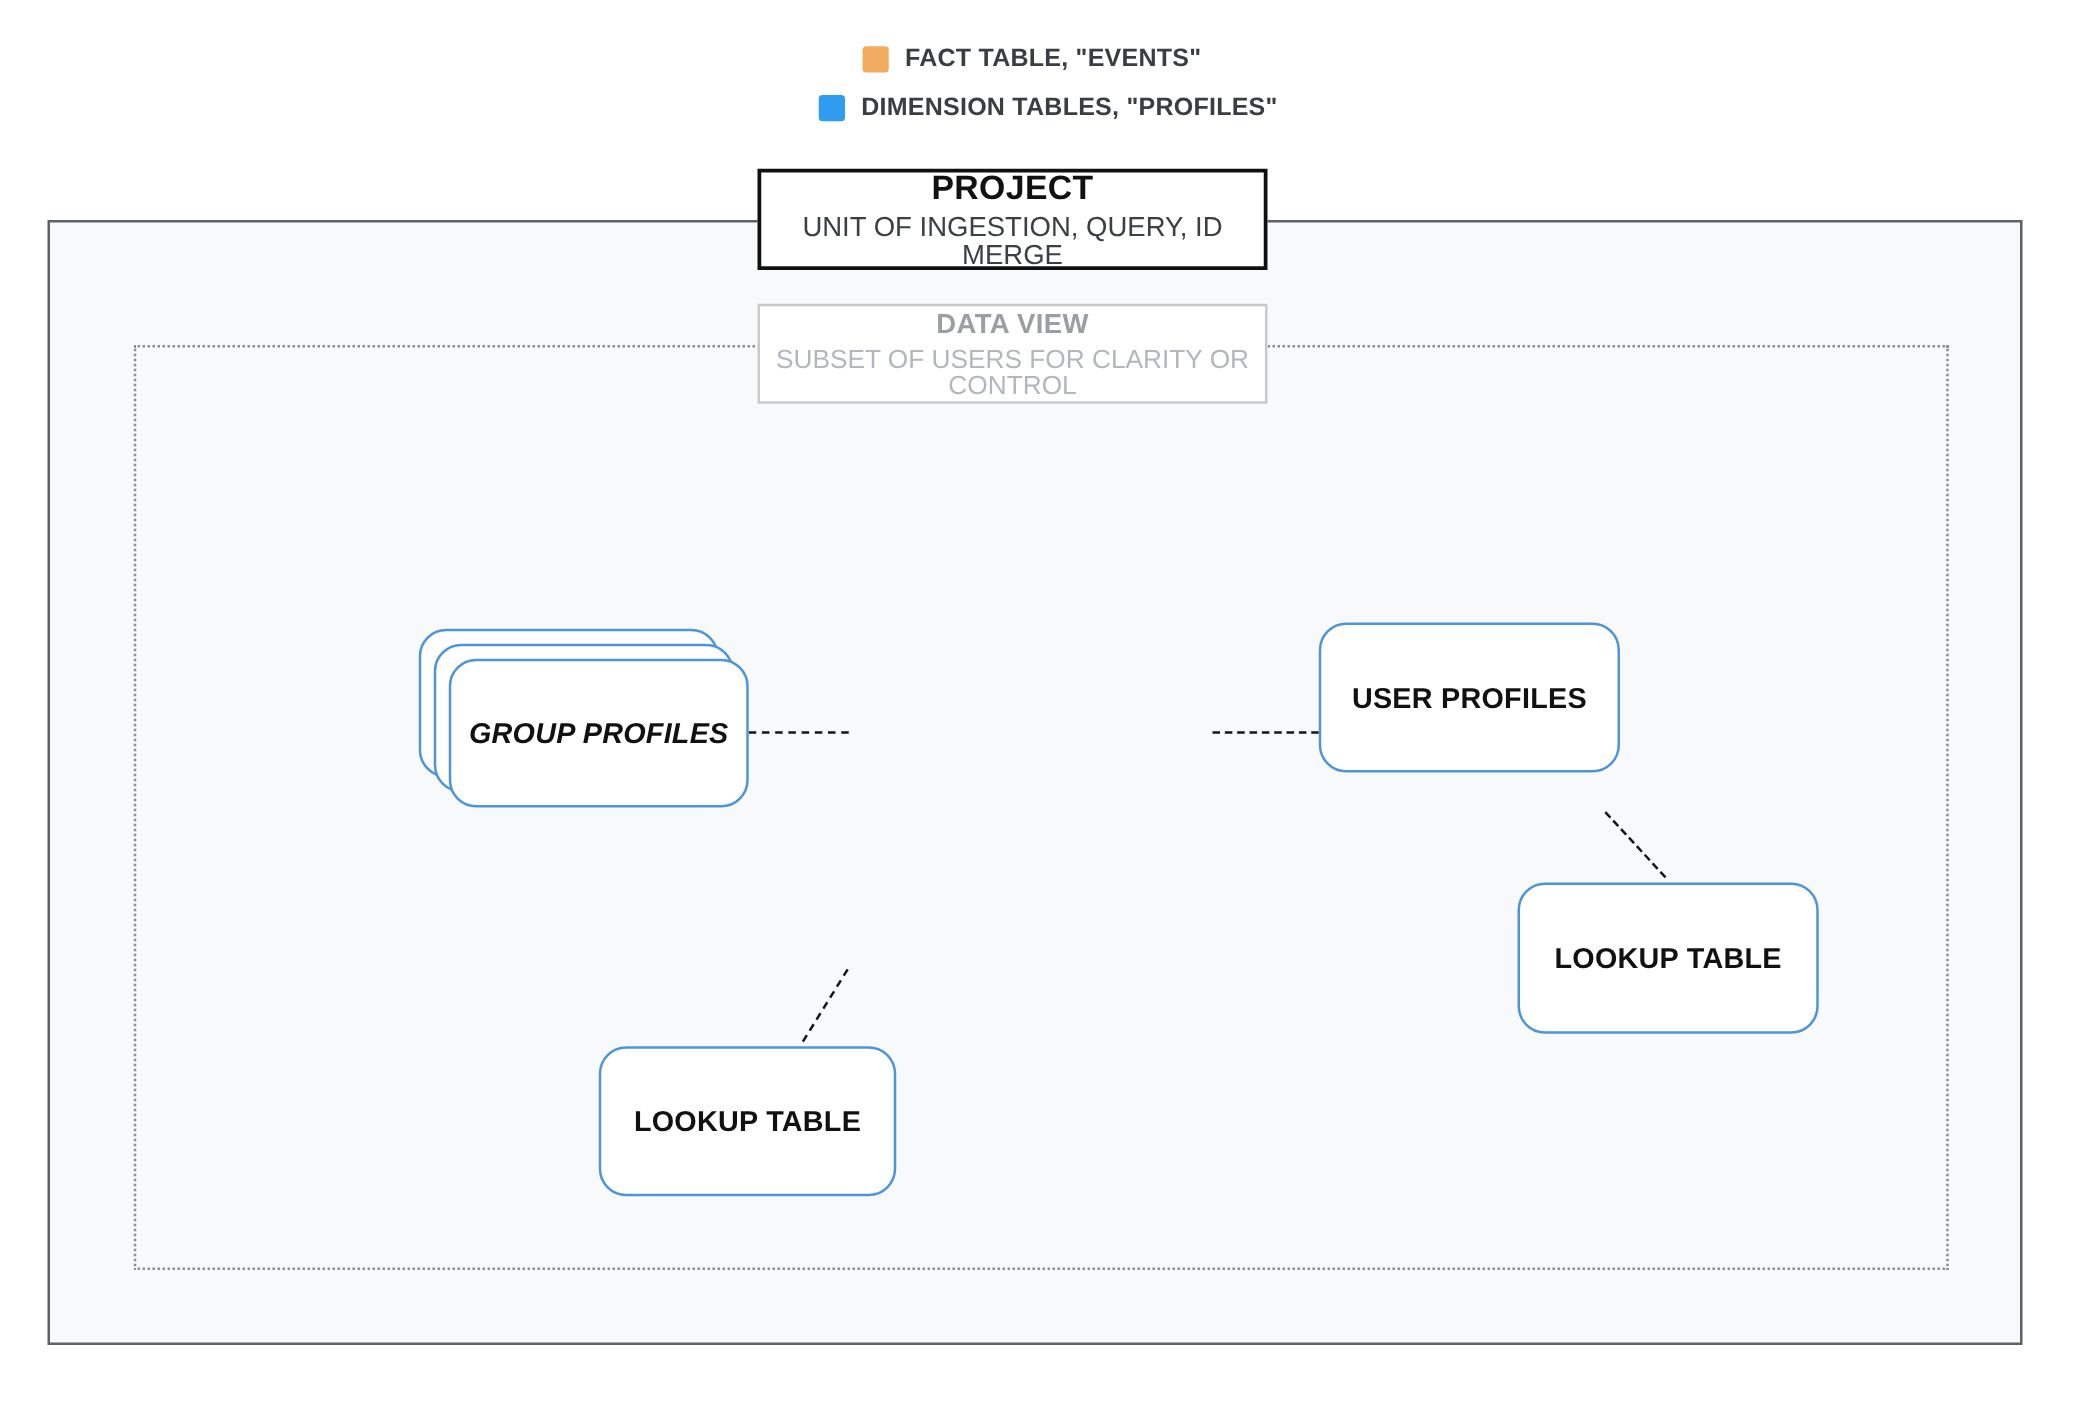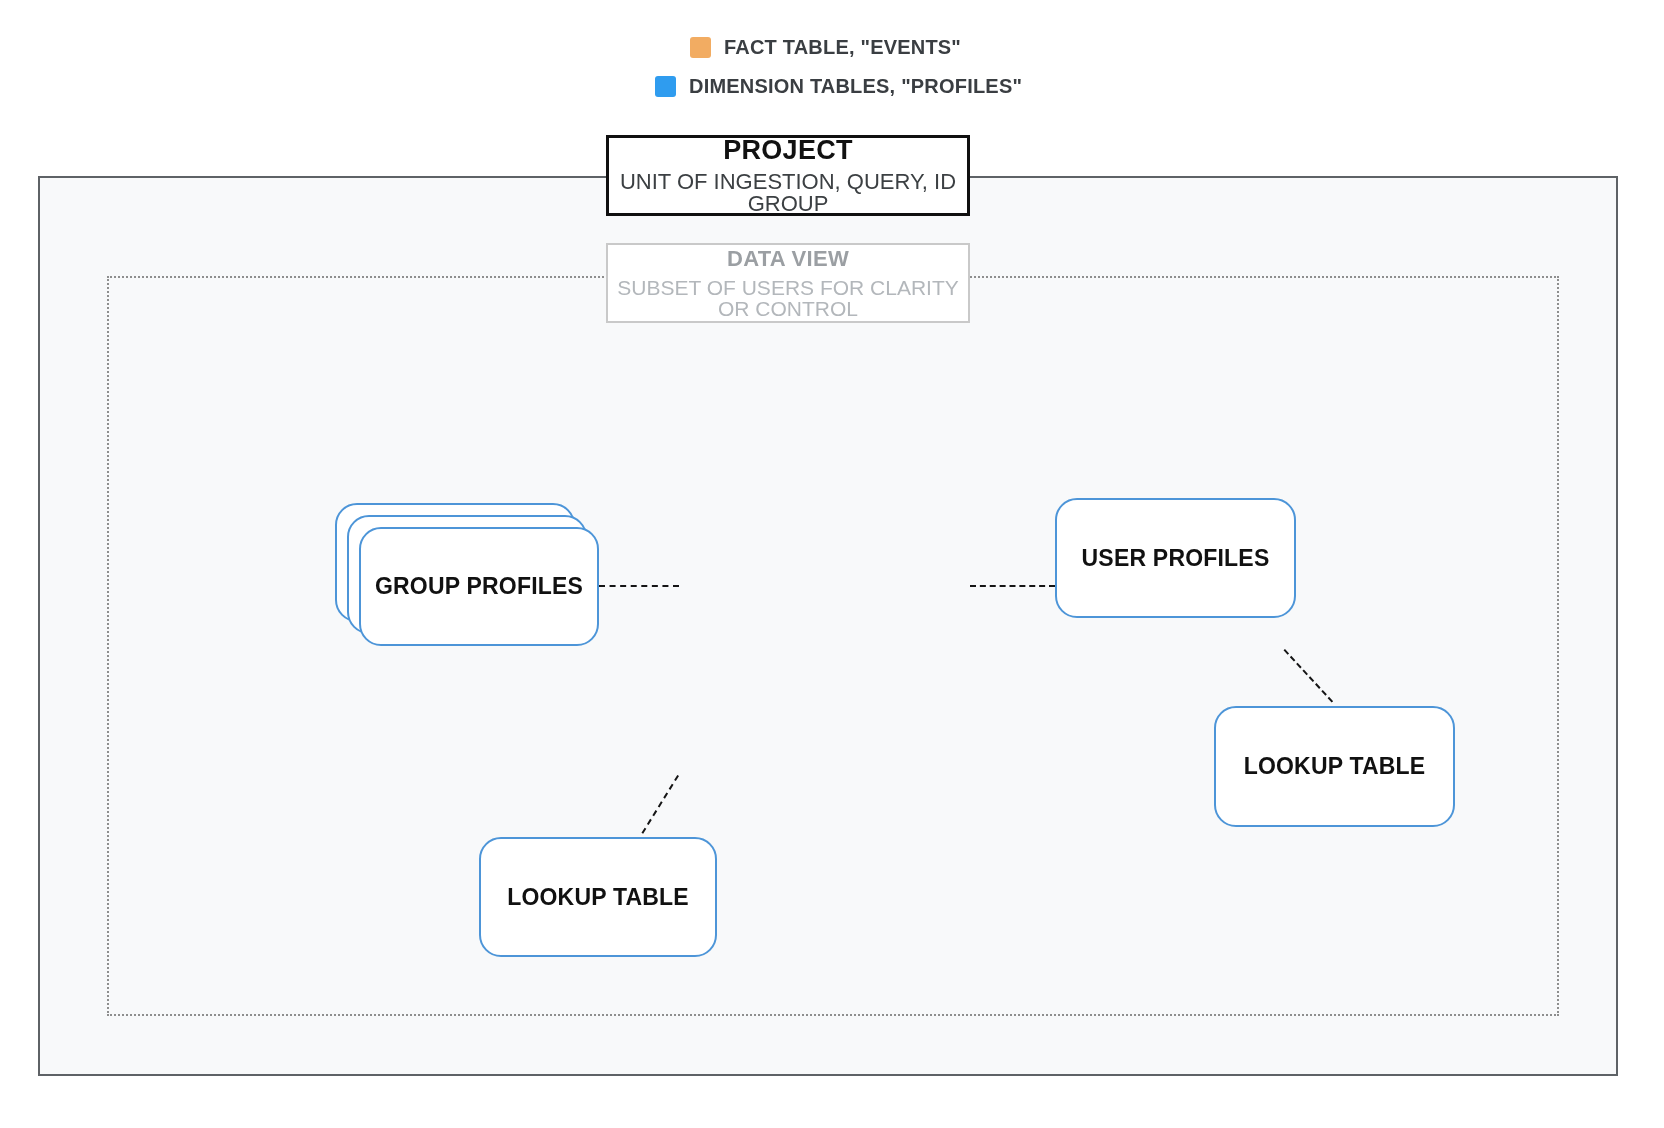--- a/index.html
+++ b/index.html
@@ -56,21 +56,21 @@
     width: 1452px; height: 740px;
     border: 2px dotted #8e8e8e;
     box-sizing: border-box;
     z-index: 2;
   }
 
   
   .header-box {
     position: absolute;
     left: 606px;
-    width: 364px;
+    width: 408px;
     background: #ffffff;
     box-sizing: border-box;
     display: flex;
     flex-direction: column;
     align-items: center;
     justify-content: center;
     gap: 7px;
     z-index: 6;
     text-align: center;
   }
@@ -199,37 +199,37 @@
     <span class="legend-swatch" style="background-color: rgb(47, 156, 239);"></span>
     <span class="legend-label">DIMENSION TABLES, "PROFILES"</span>
   </div>
 
   <div class="outer-box"></div>
 
   <div class="dotted-box"></div>
 
   <div class="header-box project-box">
     <div class="project-title">PROJECT</div>
-    <div class="project-subtitle">UNIT OF INGESTION, QUERY, ID GROUP</div>
+    <div class="project-subtitle">UNIT OF INGESTION, QUERY, ID MERGE</div>
   </div>
 
   <div class="header-box dataview-box">
     <div class="dataview-title">DATA VIEW</div>
     <div class="dataview-subtitle">SUBSET OF USERS FOR CLARITY OR CONTROL</div>
   </div>
 
   <div class="connector conn-group-events"></div>
   <div class="connector conn-events-user"></div>
   <div class="connector conn-events-lookup"></div>
   <div class="connector conn-user-lookup"></div>
 
 
   <div class="node blue-card group-card-back" style="border-color: rgb(77, 149, 216);"></div>
   <div class="node blue-card group-card-mid" style="border-color: rgb(77, 149, 216);"></div>
-  <div class="node blue-card group-card-front" style="border-color: rgb(77, 149, 216);">
+  <div class="node blue-card group-card-front" style="border-color: rgb(77, 149, 216); font-style: italic;">
     <span class="node-label">GROUP PROFILES</span>
   </div>
 
   <div class="node blue-card user-profiles-box" style="border-color: rgb(77, 149, 216);">
     <span class="node-label">USER PROFILES</span>
   </div>
 
   <div class="node blue-card lookup-right-box" style="border-color: rgb(77, 149, 216);">
     <span class="node-label">LOOKUP TABLE</span>
   </div>

